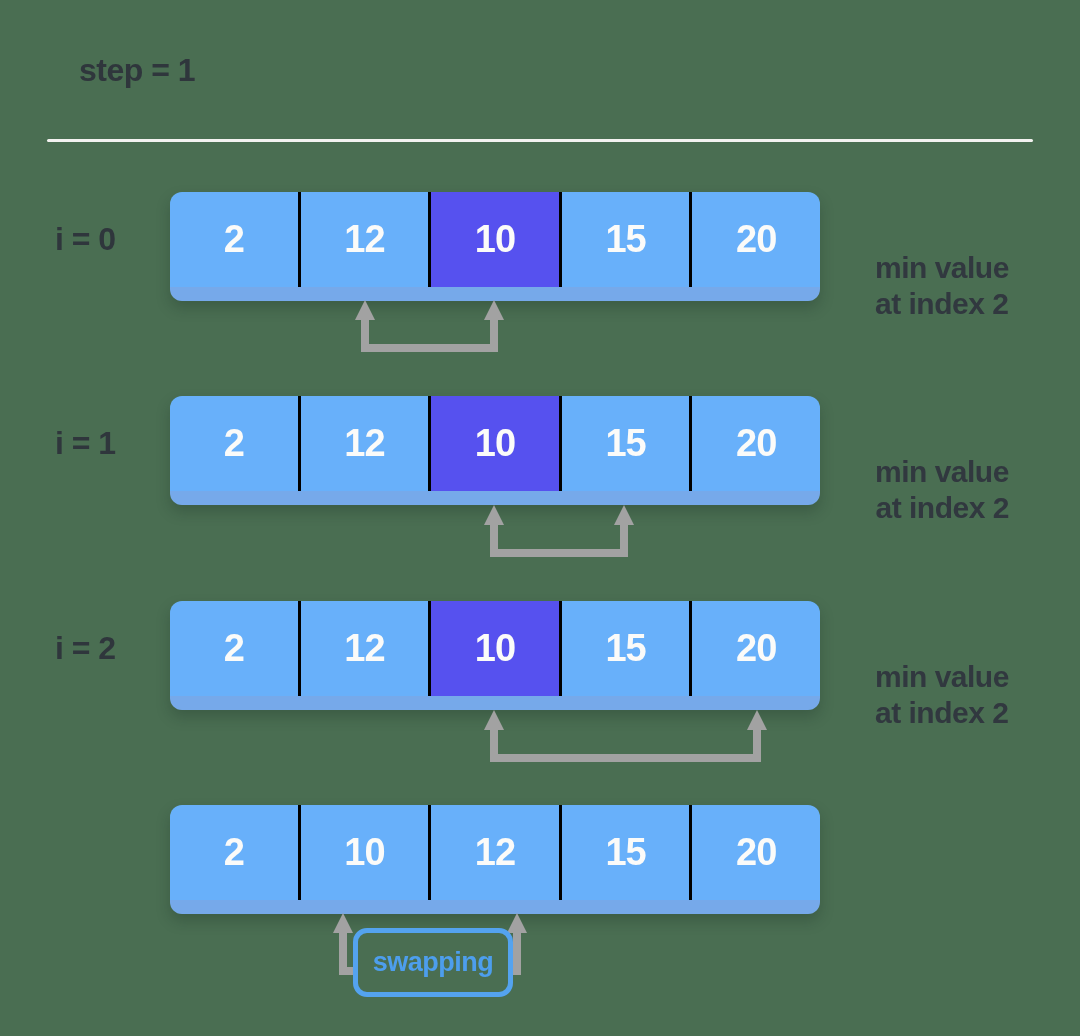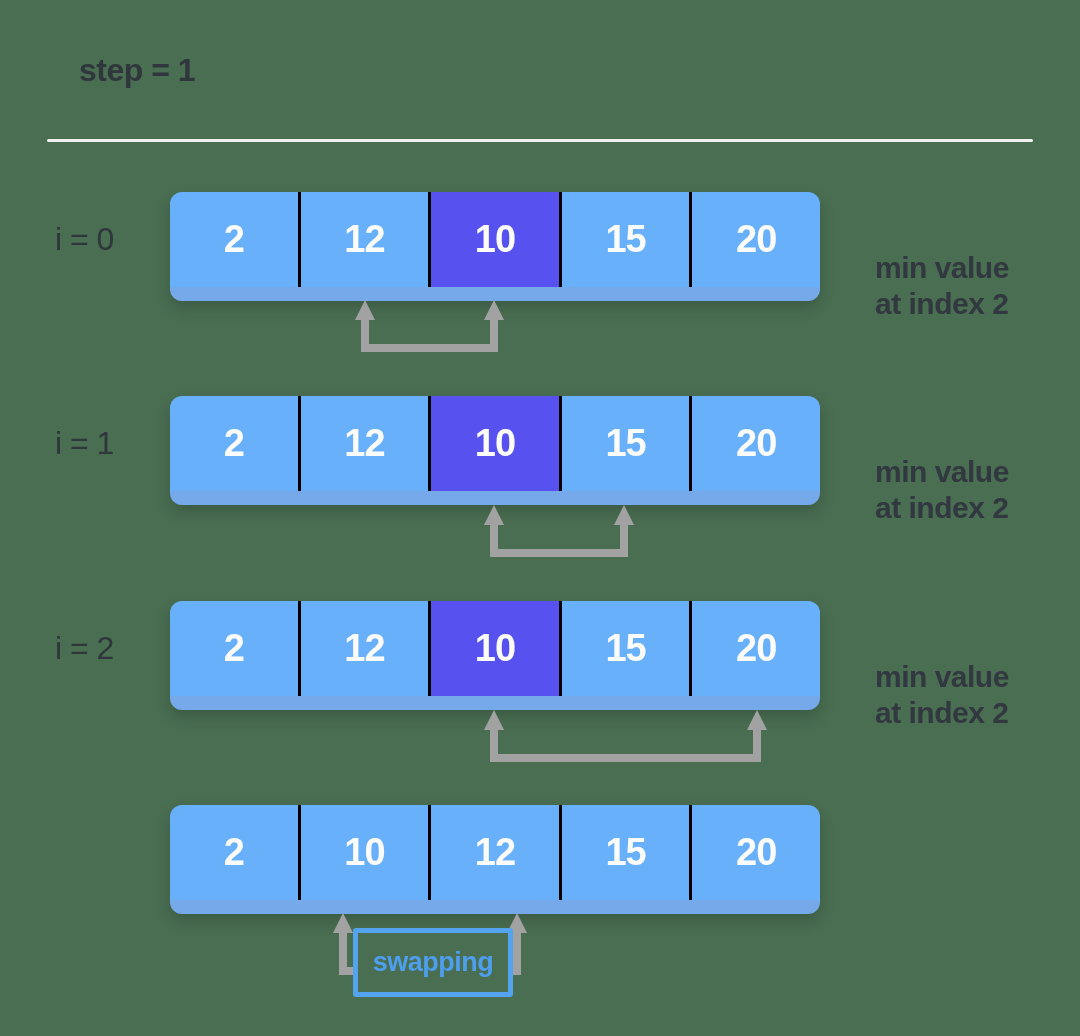--- a/index.html
+++ b/index.html
@@ -18,28 +18,28 @@
     margin-left: 24px;
   }
   .rule {
     position: absolute; left: 47px; top: 139px;
     width: 986px; height: 3px; background: #F3F2F0;
     border-radius: 2px;
   }
 
   .step-row { position: absolute; left: 0; width: 1080px; height: 115px; }
   .row-0 { top: 192px; }
-  .row-1 { top: 396px; }
+  .row-1 { top: 396px; text-align: right; }
   .row-2 { top: 601px; }
   .row-3 { top: 805px; }
 
   .idx-label {
     position: absolute; left: 55px; top: 0; height: 95px;
     display: flex; align-items: center;
-    font-size: 32px; font-weight: normal; color: #2F363C;
+    font-size: 32px; font-weight: bold; color: #2F363C;
     letter-spacing: -0.5px;
   }
 
   .array {
     position: absolute; left: 170px; top: 0;
     width: 650px; border-radius: 12px; overflow: hidden;
     box-shadow: 0 7px 14px rgba(20, 40, 30, 0.25);
   }
   .cells { display: flex; height: 95px; }
   .cell {
@@ -67,21 +67,21 @@
   .b1 { left: 353px; top: 300px; }
   .b2 { left: 482px; top: 505px; }
   .b3 { left: 482px; top: 710px; }
   .b4 { left: 331px; top: 913px; }
 
   .swap-box {
     position: absolute; left: 353px; top: 928px;
     width: 150px; height: 59px;
     background: #4A6E52;
     border: 5px solid #54A3EF;
-    border-radius: 3px;
+    border-radius: 14px;
     display: flex; align-items: center; justify-content: center;
     z-index: 2;
   }
   .swap-label {
     color: #4D9EED; font-size: 27px; font-weight: bold;
     letter-spacing: -0.5px;
   }
 </style>
 </head>
 <body>

